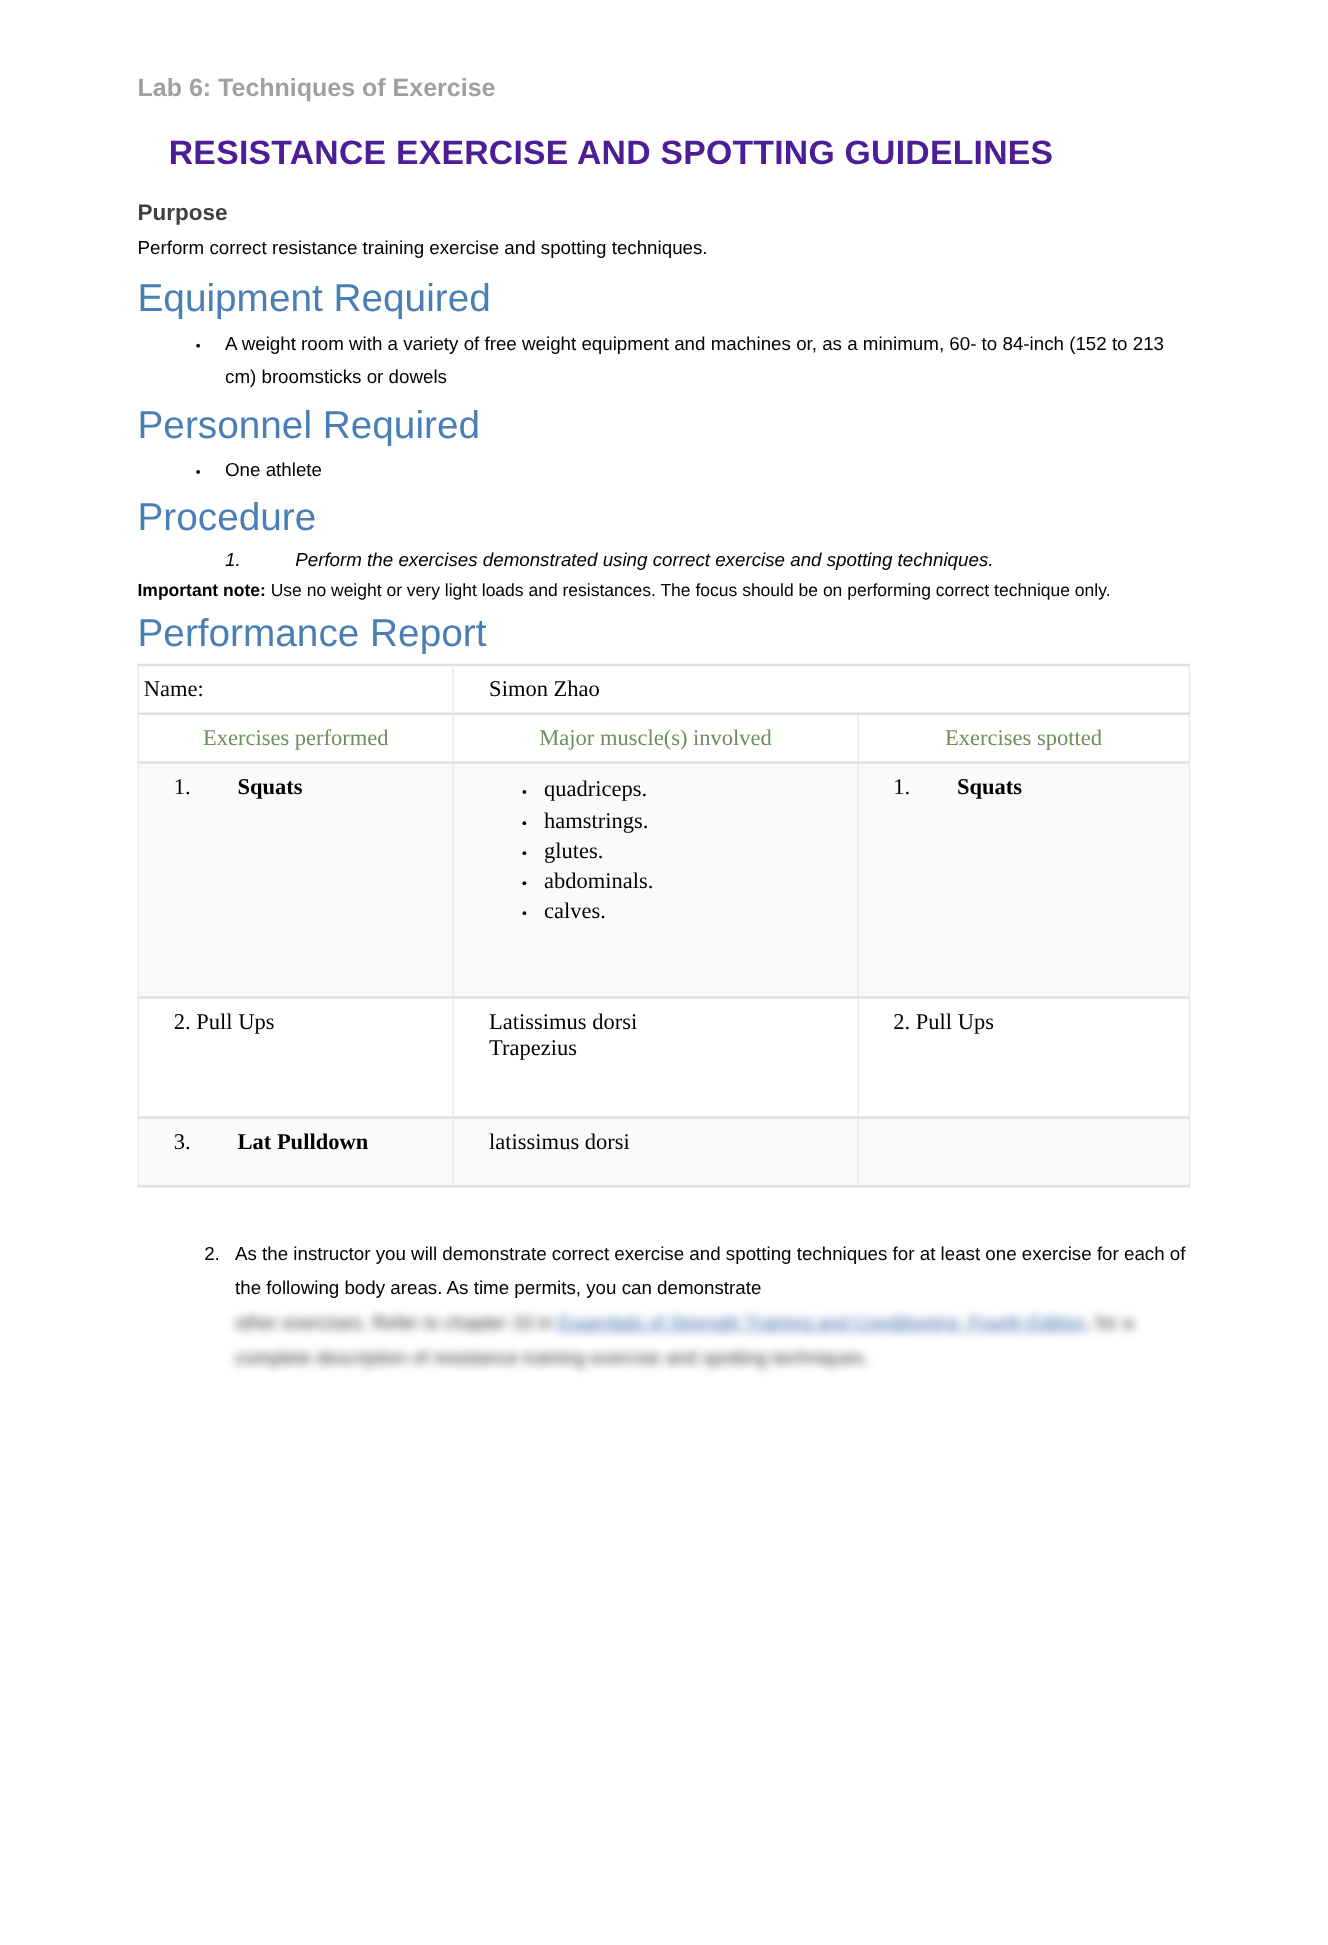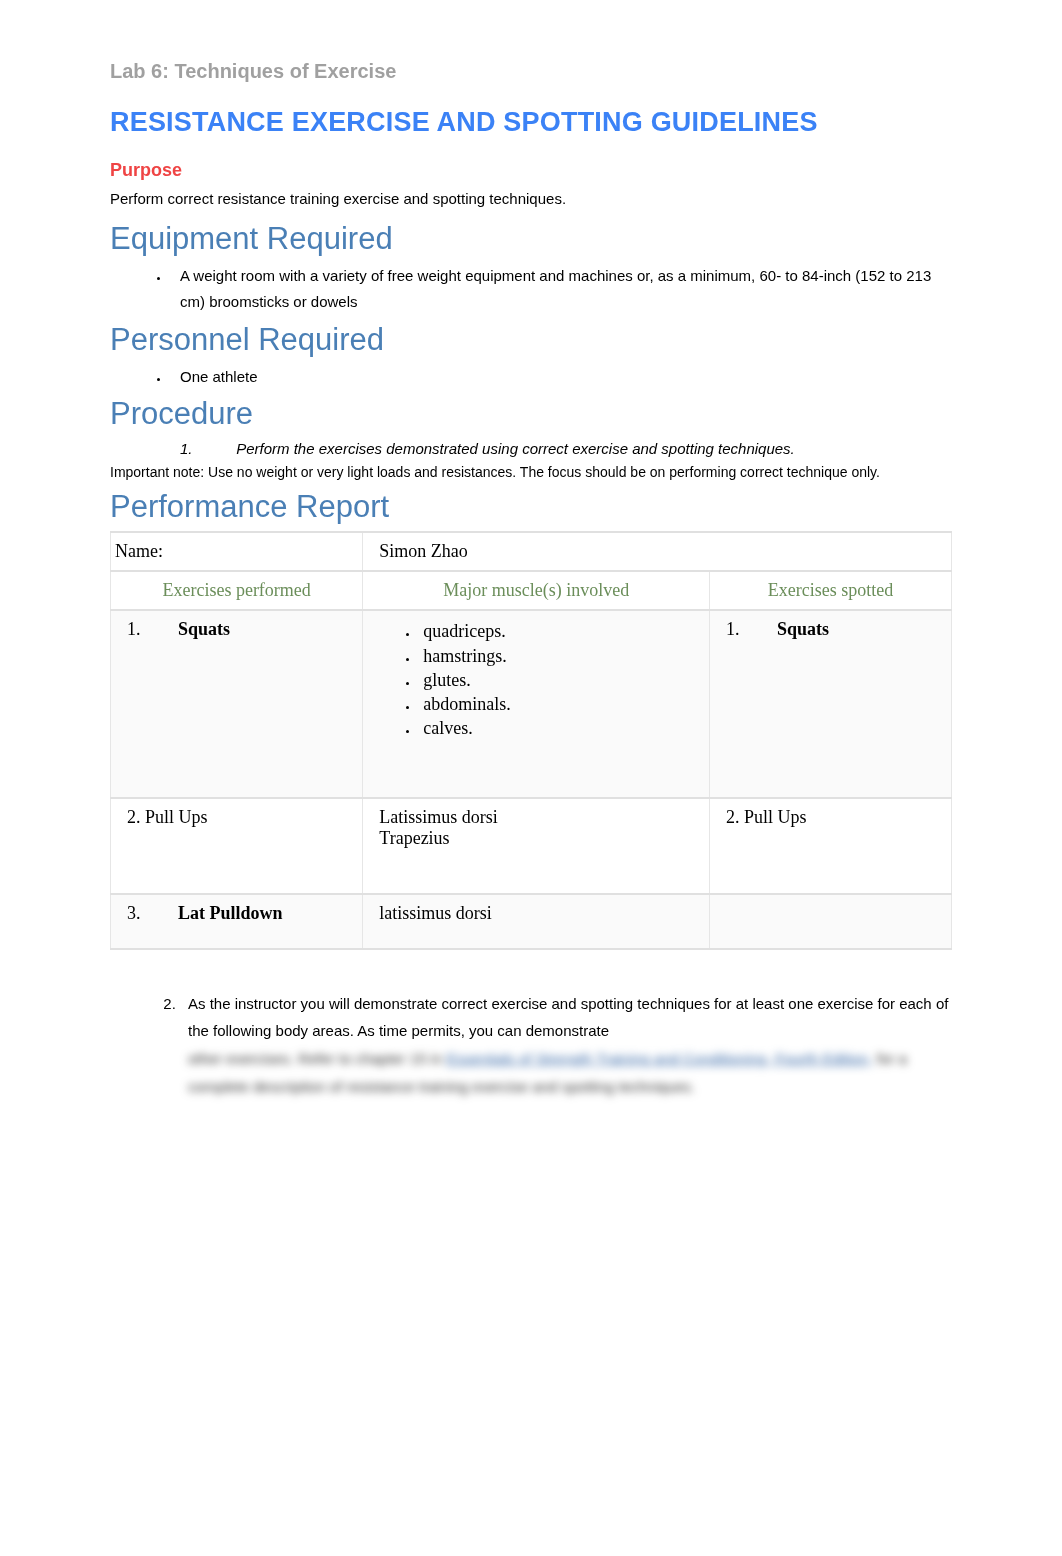--- a/index.html
+++ b/index.html
@@ -14,25 +14,26 @@
     .subtitle {
       color: #a0a0a0;
       font-size: 20px;
       font-weight: bold;
       margin-bottom: 24px;
     }
     h1.main-title {
       font-size: 27px;
       font-weight: bold;
       margin-bottom: 22px;
-      color: #3b82f6;
+      color: #4c1d95;
       letter-spacing: 0.2px;
+      margin-left: 25px;
     }
     .purpose-heading {
-      color: #ef4444;
+      color: #404040;
       font-size: 18px;
       font-weight: bold;
       margin-bottom: 6px;
     }
     .body-text {
       font-size: 15px;
       line-height: 1.6;
       margin-bottom: 10px;
     }
     .section-heading {
@@ -64,33 +65,33 @@
     }
     .proc-num {
       display: inline-block;
       width: 52px;
     }
     .important {
       font-size: 14px;
       line-height: 1.5;
       margin-top: 2px;
     }
-    .important b { font-weight: normal; text-align: center; }
+    .important b { font-weight: bold; text-align: center; }
 
     .report-table {
       width: 100%;
       border-collapse: collapse;
       margin-top: 6px;
       font-family: Georgia, "Times New Roman", serif;
     }
     .report-table td {
       border: 1px solid #e6e6e6;
       border-top: 2px solid #e0e0e0;
       border-bottom: 2px solid #e0e0e0;
-      padding: 8px 16px;
+      padding: 8px 28px;
       vertical-align: top;
       font-size: 18px;
     }
     .report-table .header-cell {
       text-align: center;
       color: #6b8e5a;
       font-size: 18px;
       padding: 8px 4px;
       margin-left: 12px;
     }

